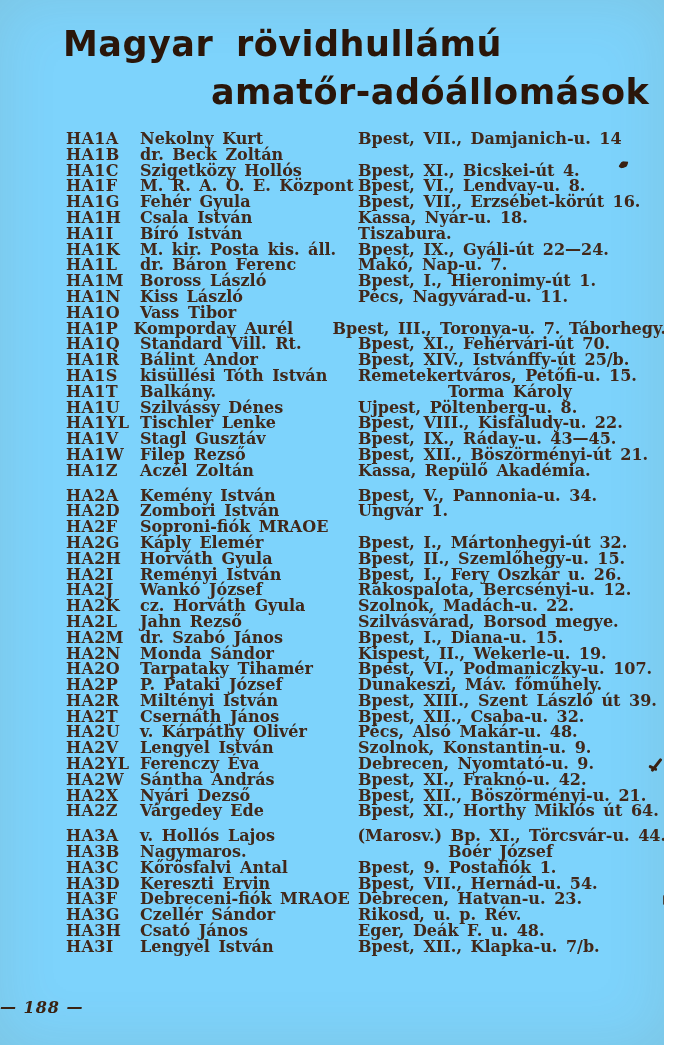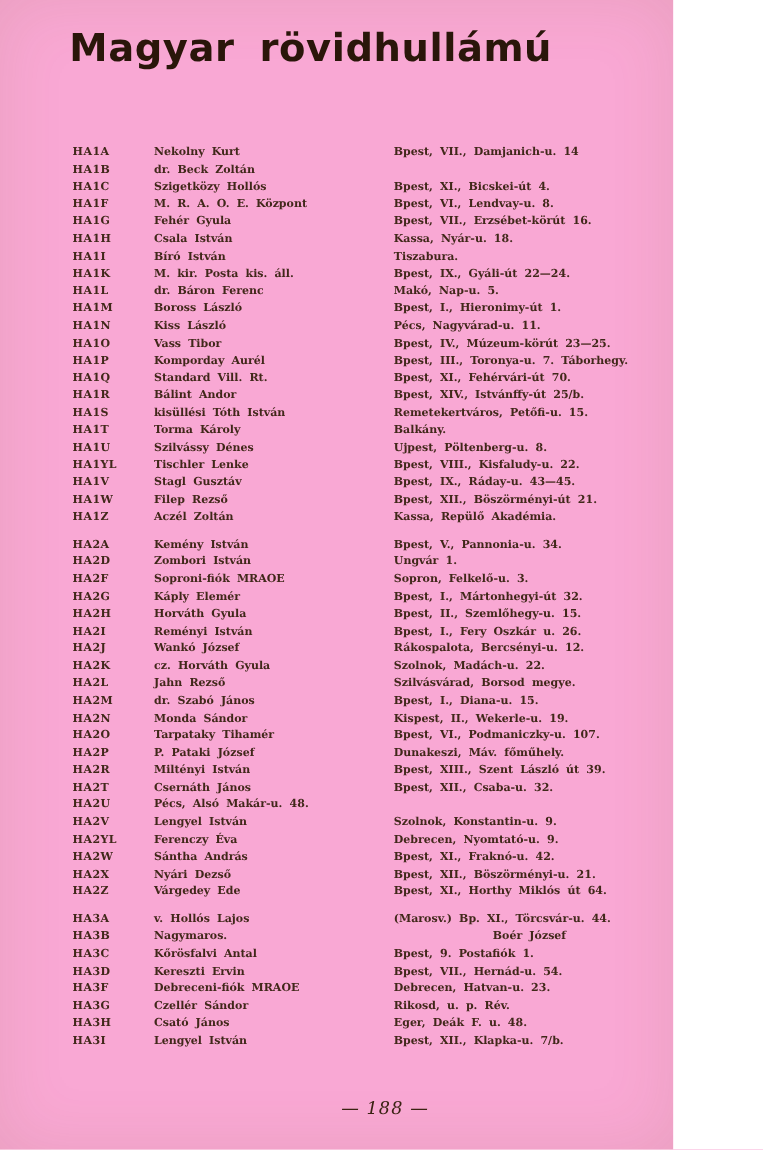--- a/index.html
+++ b/index.html
@@ -3,22 +3,22 @@
 <meta charset="utf-8">
 <style>
   html, body { margin: 0; padding: 0; }
   body {
     width: 700px; height: 1045px;
     font-family: "DejaVu Serif", serif;
     -webkit-font-smoothing: antialiased;
   }
   .page {
     position: relative;
-    width: 612px; height: 1045px;
-    background: #f9a8d4;
+    width: 664px; height: 1045px;
+    background: #7dd3fc;
     box-shadow: inset 0 0 60px rgba(120,95,40,.12);
     overflow: hidden;
     color: #45291a;
   }
   
   .title {
     position: absolute;
     font-family: "DejaVu Sans", sans-serif;
     font-weight: bold;
     color: #2a160a;
@@ -27,39 +27,39 @@
     white-space: nowrap;
   }
   .title-line1 { left: 63px; top: 24px;  font-size: 35px; }
   .title-line2 { left: 211px; top: 72px; font-size: 35px; }
 
   
   .list {
     position: absolute;
     left: 66px; top: 131px;
     width: 600px;
-    font-size: 10px;
+    font-size: 16px;
     font-weight: bold;
     line-height: 15.8px;
     color: #41281a;
   }
   .group { margin: 0 0 9px 0; }
   .row { display: flex; }
   .col { white-space: nowrap; overflow: visible; }
   .col.call  { width: 74px;  letter-spacing: 0.4px; }
   .col.name  { width: 218px; word-spacing: 3px; }
   .col.addr  { flex: 1;      word-spacing: 3px; }
 
   
   .page-number {
     position: absolute;
     left: 0; top: 998px; width: 700px;
-    text-align: center;
+    text-align: left;
     font-style: italic;
-    font-weight: normal;
+    font-weight: bold;
     font-size: 16px;
     color: #3a2212;
     letter-spacing: 1px;
   }
 
   
   .speck { position: absolute; background: #3a2111; }
   .speck-1 { left: 618px; top: 161px; width: 11px; height: 7px;
              border-radius: 70% 20% 60% 30%; transform: rotate(-18deg);
              clip-path: polygon(0 55%, 45% 0, 100% 35%, 70% 100%, 20% 90%); }
@@ -71,20 +71,21 @@
   .speck-3::after { content: ""; position: absolute; left: -4px; top: 11px; width: 9px; height: 3px;
              border-radius: 2px; background: #3a2111; transform: rotate(-12deg); }
   .speck-4 { left: 663px; top: 895px; width: 3px; height: 10px; border-radius: 2px; opacity: .8; }
 </style>
 </head>
 <body>
 
 <div class="page">
 
   <div class="title title-line1">Magyar rövidhullámú</div>
+  <div class="title title-line2">amatőr-adóállomások</div>
 
   <div class="list">
       <div class="group">
         <div class="row">
           <span class="col call">HA1A</span>
           <span class="col name">Nekolny Kurt</span>
           <span class="col addr">Bpest, VII., Damjanich-u. 14</span>
         </div>
         <div class="row">
           <span class="col call">HA1B</span>
@@ -116,36 +117,35 @@
           <span class="col addr">Tiszabura.</span>
         </div>
         <div class="row">
           <span class="col call">HA1K</span>
           <span class="col name">M. kir. Posta kis. áll.</span>
           <span class="col addr">Bpest, IX., Gyáli-út 22—24.</span>
         </div>
         <div class="row">
           <span class="col call">HA1L</span>
           <span class="col name">dr. Báron Ferenc</span>
-          <span class="col addr">Makó, Nap-u. 5.</span>
+          <span class="col addr">Makó, Nap-u. 7.</span>
         </div>
         <div class="row">
           <span class="col call">HA1M</span>
           <span class="col name">Boross László</span>
           <span class="col addr">Bpest, I., Hieronimy-út 1.</span>
         </div>
         <div class="row">
           <span class="col call">HA1N</span>
           <span class="col name">Kiss László</span>
           <span class="col addr">Pécs, Nagyvárad-u. 11.</span>
         </div>
         <div class="row">
           <span class="col call">HA1O</span>
           <span class="col name">Vass Tibor</span>
-          <span class="col addr">Bpest, IV., Múzeum-körút 23—25.</span>
         </div>
         <div class="row">
           <span class="col call">HA1P</span>
           <span class="col name">Komporday Aurél</span>
           <span class="col addr">Bpest, III., Toronya-u. 7. Táborhegy.</span>
         </div>
         <div class="row">
           <span class="col call">HA1Q</span>
           <span class="col name">Standard Vill. Rt.</span>
           <span class="col addr">Bpest, XI., Fehérvári-út 70.</span>
@@ -155,22 +155,22 @@
           <span class="col name">Bálint Andor</span>
           <span class="col addr">Bpest, XIV., Istvánffy-út 25/b.</span>
         </div>
         <div class="row">
           <span class="col call">HA1S</span>
           <span class="col name">kisüllési Tóth István</span>
           <span class="col addr">Remetekertváros, Petőfi-u. 15.</span>
         </div>
         <div class="row">
           <span class="col call">HA1T</span>
+          <span class="col addr">Balkány.</span>
           <span class="col name">Torma Károly</span>
-          <span class="col addr">Balkány.</span>
         </div>
         <div class="row">
           <span class="col call">HA1U</span>
           <span class="col name">Szilvássy Dénes</span>
           <span class="col addr">Ujpest, Pöltenberg-u. 8.</span>
         </div>
         <div class="row">
           <span class="col call">HA1YL</span>
           <span class="col name">Tischler Lenke</span>
           <span class="col addr">Bpest, VIII., Kisfaludy-u. 22.</span>
@@ -198,21 +198,20 @@
           <span class="col addr">Bpest, V., Pannonia-u. 34.</span>
         </div>
         <div class="row">
           <span class="col call">HA2D</span>
           <span class="col name">Zombori István</span>
           <span class="col addr">Ungvár 1.</span>
         </div>
         <div class="row">
           <span class="col call">HA2F</span>
           <span class="col name">Soproni-fiók MRAOE</span>
-          <span class="col addr">Sopron, Felkelő-u. 3.</span>
         </div>
         <div class="row">
           <span class="col call">HA2G</span>
           <span class="col name">Káply Elemér</span>
           <span class="col addr">Bpest, I., Mártonhegyi-út 32.</span>
         </div>
         <div class="row">
           <span class="col call">HA2H</span>
           <span class="col name">Horváth Gyula</span>
           <span class="col addr">Bpest, II., Szemlőhegy-u. 15.</span>
@@ -262,20 +261,21 @@
           <span class="col name">Miltényi István</span>
           <span class="col addr">Bpest, XIII., Szent László út 39.</span>
         </div>
         <div class="row">
           <span class="col call">HA2T</span>
           <span class="col name">Csernáth János</span>
           <span class="col addr">Bpest, XII., Csaba-u. 32.</span>
         </div>
         <div class="row">
           <span class="col call">HA2U</span>
+          <span class="col name">v. Kárpáthy Olivér</span>
           <span class="col addr">Pécs, Alsó Makár-u. 48.</span>
         </div>
         <div class="row">
           <span class="col call">HA2V</span>
           <span class="col name">Lengyel István</span>
           <span class="col addr">Szolnok, Konstantin-u. 9.</span>
         </div>
         <div class="row">
           <span class="col call">HA2YL</span>
           <span class="col name">Ferenczy Éva</span>

